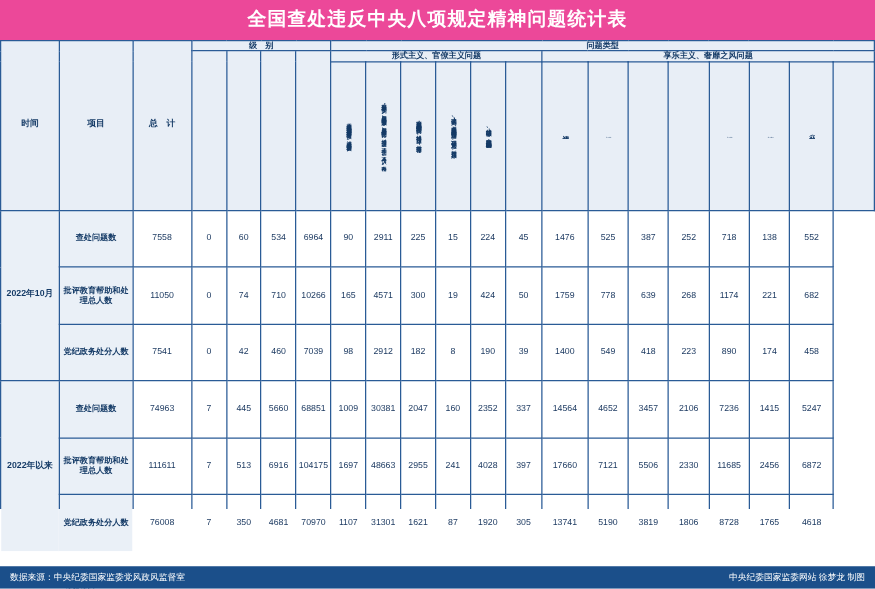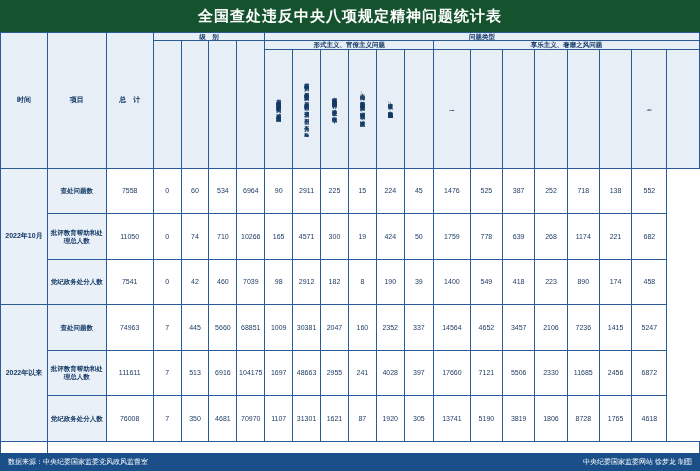--- a/index.html
+++ b/index.html
@@ -5,21 +5,21 @@
   html,body{margin:0;padding:0;}
   body{
     width:700px;height:471px;
     background:#ffffff;
     font-family:"Liberation Sans","DejaVu Sans",sans-serif;
     color:#1a1a1a;
     overflow:hidden;
   }
   .page{width:700px;height:471px;position:relative;display:flex;flex-direction:column;}
   .title-bar{
-    background:#14532d;
+    background:#ec4899;
     color:#ffffff;
     text-align:center;
     font-size:15px;
     font-weight:bold;
     letter-spacing:1px;
     padding:7px 0 7px 0;
     line-height:1.2;
   }
   table{
     border-collapse:collapse;

